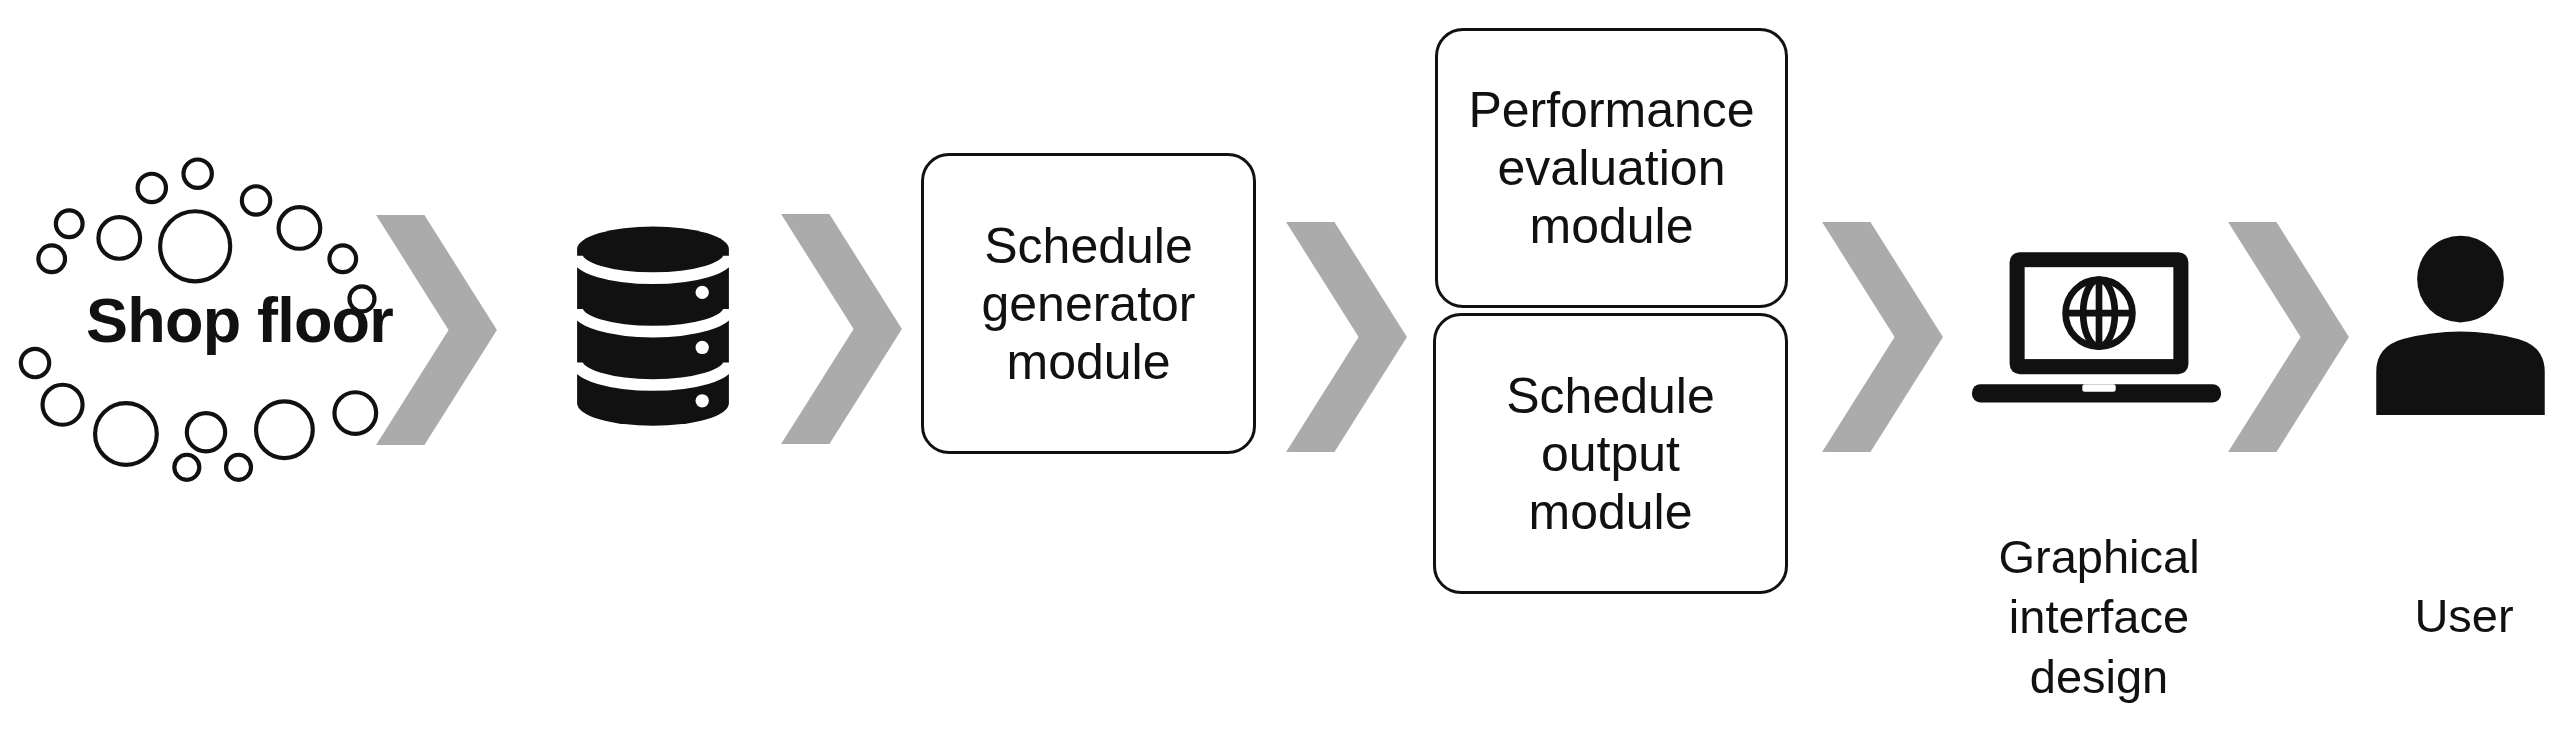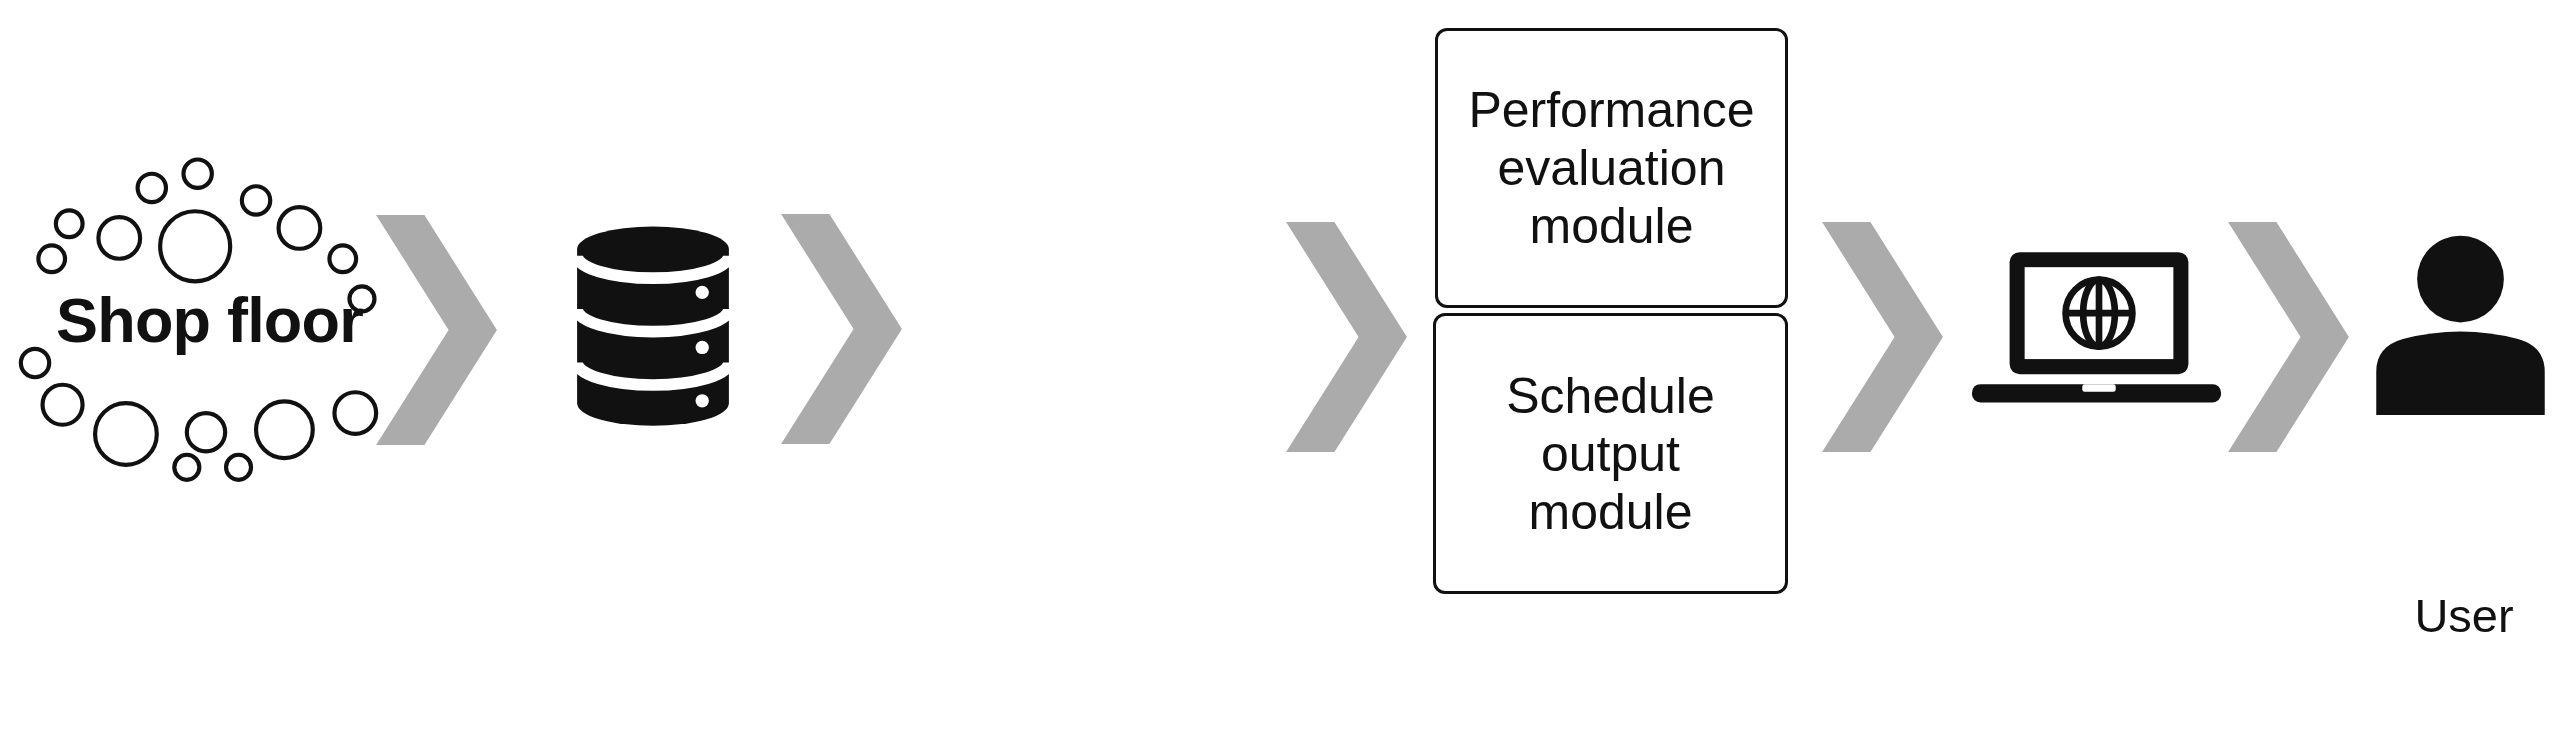--- a/index.html
+++ b/index.html
@@ -15,29 +15,29 @@
     background:var(--background);
     color:var(--ink);
     font-family:"Liberation Sans",sans-serif;
     overflow:hidden;
   }
   .pos{position:absolute;}
   .chev{width:121px;height:230px;}
   .chev polygon{fill:var(--arrow);}
   .shop-text{
     left:26px;top:284px;width:367px;
-    text-align:center;
+    text-align:right;
     font-size:63px;line-height:73px;
     font-weight:bold;letter-spacing:-0.8px;
     white-space:nowrap;
   }
   .flow-box{
     background:var(--box_fill);
     border:3.3px solid var(--ink);
-    border-radius:12px;
+    border-radius:28px;
     display:flex;align-items:center;justify-content:center;
     text-align:center;
     font-size:50px;line-height:58px;
     padding:0 32px;
     box-sizing:border-box;
   }
   .stage-label{
     text-align:center;
     font-size:47px;line-height:60px;
   }
@@ -81,20 +81,23 @@
     <path d="M0,166 A91,27 0 0 0 182,166" fill="none" stroke="#fff" stroke-width="14"></path>
     <circle cx="150" cy="82" r="8" fill="#fff"></circle>
     <circle cx="150" cy="148" r="8" fill="#fff"></circle>
     <circle cx="150" cy="212" r="8" fill="#fff"></circle>
   </svg>
 
   <svg class="pos chev" style="left:781px;top:214px" viewBox="0 0 145 276">
     <polygon points="0,0 58,0 145,138 58,276 0,276 87,138"></polygon>
   </svg>
 
+  <div class="pos flow-box" style="left:921px;top:153px;width:335px;height:301px">
+    <span>Schedule generator module</span>
+  </div>
 
   <svg class="pos chev" style="left:1286px;top:222px" viewBox="0 0 145 276">
     <polygon points="0,0 58,0 145,138 58,276 0,276 87,138"></polygon>
   </svg>
 
   <div class="pos flow-box" style="left:1435px;top:27.5px;width:353px;height:280px">
     <span>Performance evaluation module</span>
   </div>
   <div class="pos flow-box" style="left:1433px;top:313px;width:355px;height:281px">
     <span>Schedule output module</span>
@@ -109,20 +112,21 @@
     <rect x="63" y="24" width="178" height="110" fill="#fff"></rect>
     <g fill="none" stroke="var(--ink)" stroke-width="8">
       <circle cx="152" cy="79" r="40"></circle>
       <ellipse cx="152" cy="79" rx="19" ry="40"></ellipse>
       <line x1="112" y1="79" x2="192" y2="79"></line>
       <line x1="152" y1="39" x2="152" y2="119"></line>
     </g>
     <rect x="0" y="164" width="298" height="22" rx="10" fill="var(--ink)"></rect>
     <rect x="132" y="164" width="40" height="9" rx="3" fill="#fff"></rect>
   </svg>
+  <div class="pos stage-label" style="left:1974px;top:527px;width:250px">Graphical interface design</div>
 
   <svg class="pos chev" style="left:2228px;top:222px" viewBox="0 0 145 276">
     <polygon points="0,0 58,0 145,138 58,276 0,276 87,138"></polygon>
   </svg>
 
   <svg class="pos" style="left:2376px;top:234px;width:169px;height:181px" viewBox="0 0 202 217">
     <circle cx="101" cy="54" r="52" fill="var(--ink)"></circle>
     <path d="M0,217 L0,165 Q0,135 32,126 Q66,117 101,117 Q136,117 170,126 Q202,135 202,165 L202,217 Z" fill="var(--ink)"></path>
   </svg>
   <div class="pos stage-label" style="left:2339px;top:586px;width:250px">User</div>

